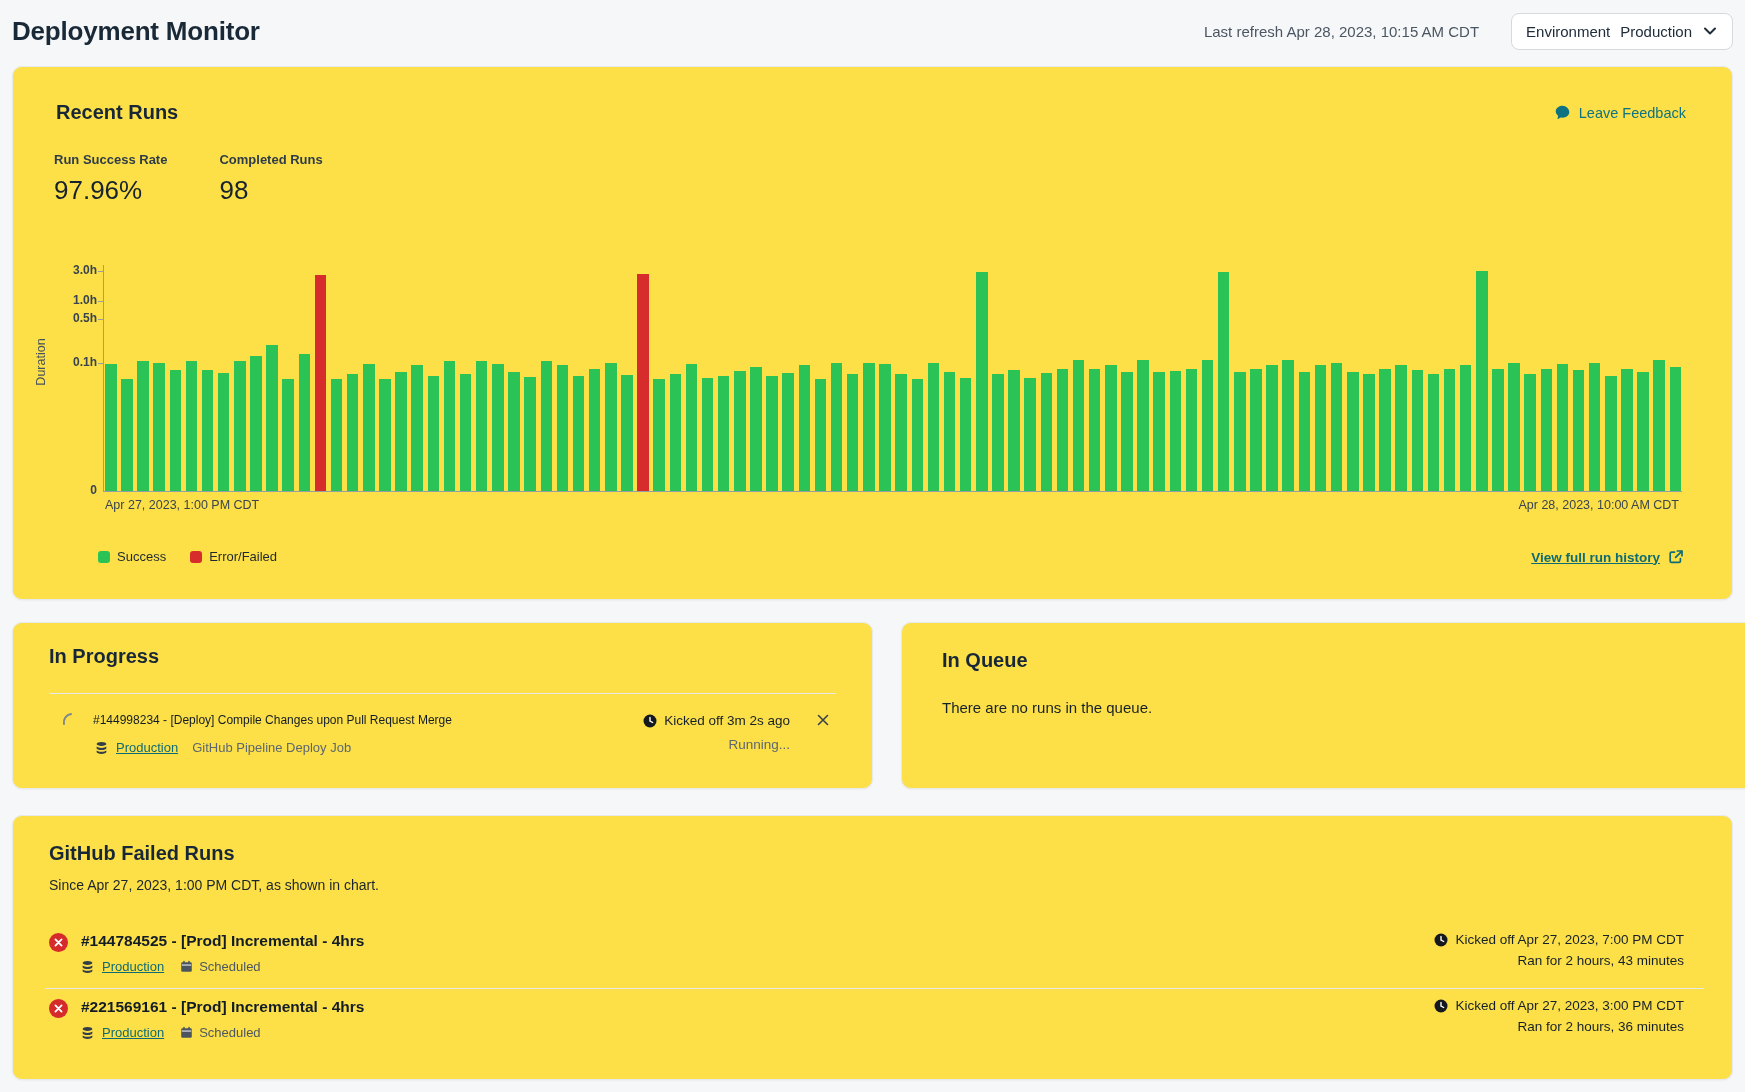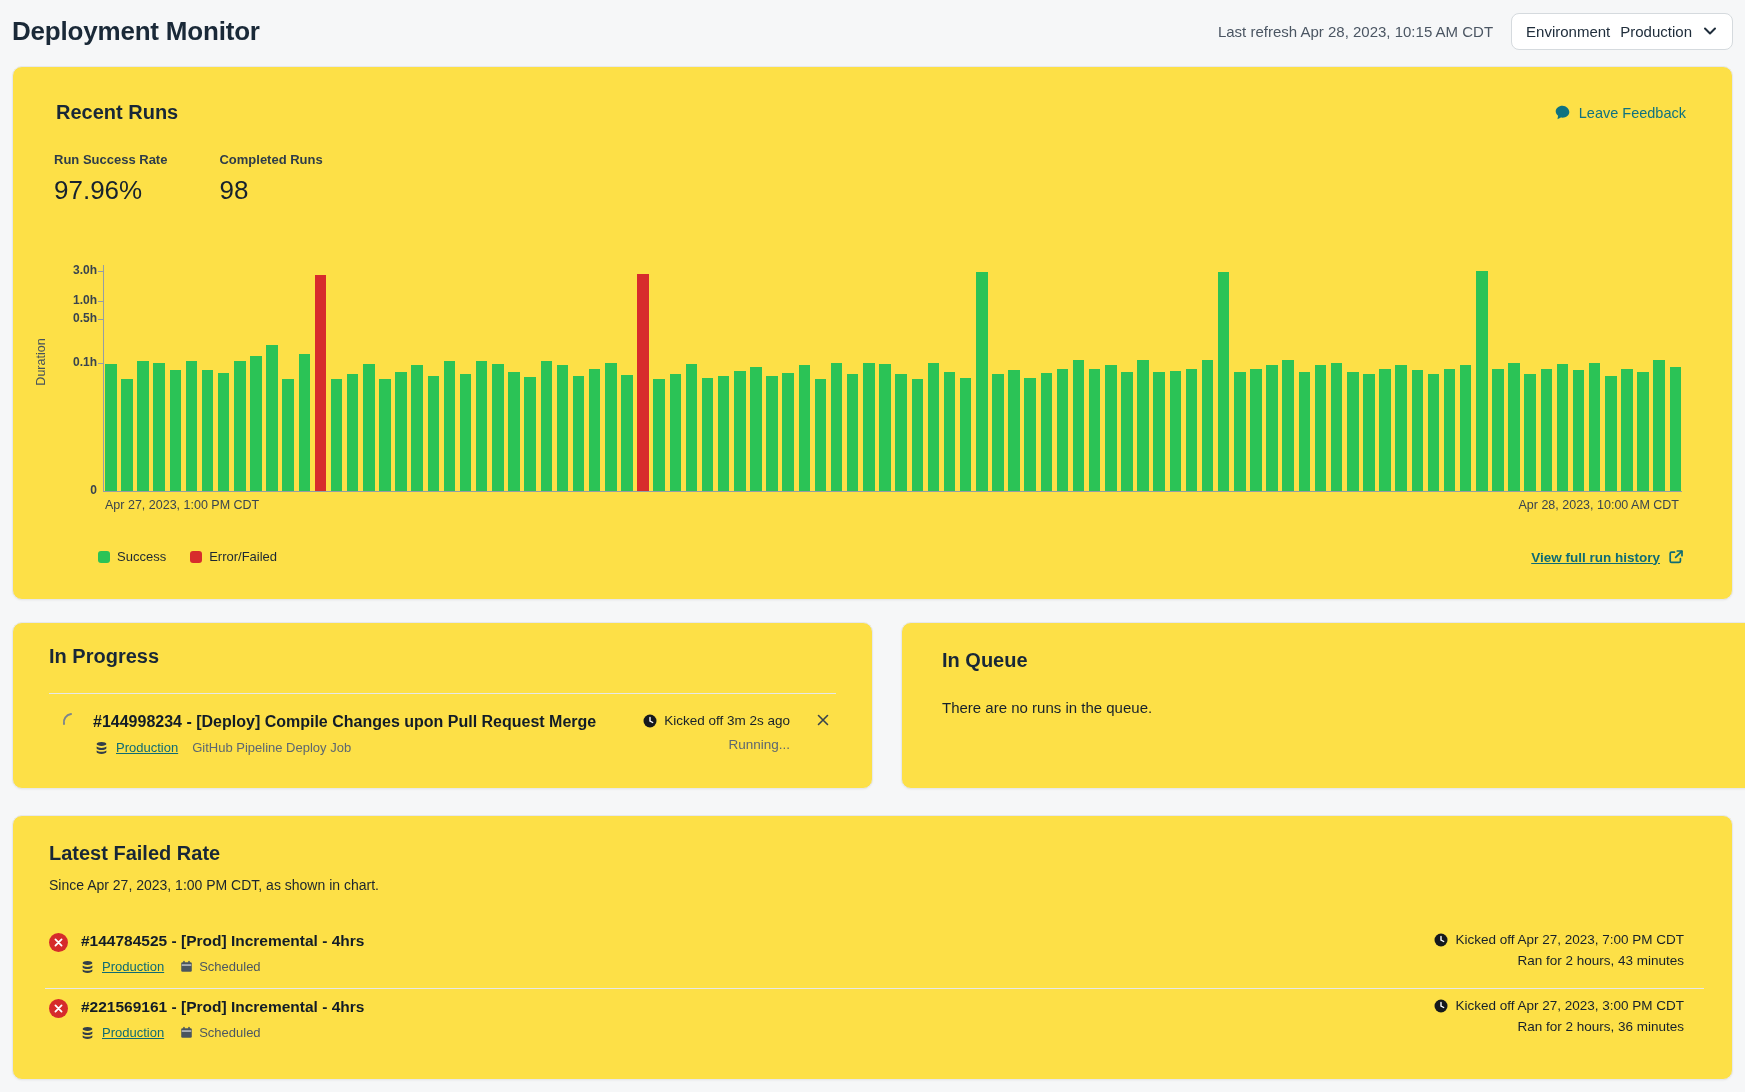--- a/index.html
+++ b/index.html
@@ -7,21 +7,21 @@
   body {
     width:1745px; height:1092px; position:relative; overflow:hidden;
     background:#f6f7f8; color:#17222e;
     font-family:"Liberation Sans", sans-serif;
   }
   a { cursor:pointer; }
   
   .top-header { position:absolute; top:0; left:12px; right:12px; height:62px;
     display:flex; align-items:center; justify-content:space-between; }
   .page-title { margin:0; font-size:26px; font-weight:700; color:#1a2938; letter-spacing:-0.2px; }
-  .header-right { display:flex; align-items:center; gap:18px; }
+  .header-right { display:flex; align-items:center; gap:32px; }
   .refresh-text { font-size:15px; color:#4b5663; }
   .env-select { display:flex; align-items:center; gap:10px; background:#fff;
     border:1px solid #d5dade; border-radius:8px; padding:9px 14px;
     font-size:15px; color:#202e3c; cursor:pointer; font-family:inherit; }
   .env-select .env-val { }
   
   .card { position:absolute; background:#fde047; border:1px solid #e7e9eb; border-radius:10px;
     box-shadow:0 1px 2px rgba(25,35,45,0.04); }
   h2.card-title { margin:0; font-size:20px; font-weight:700; color:#182737; }
   
@@ -52,21 +52,21 @@
   .swatch { width:12px; height:12px; border-radius:3px; }
   .history-link { display:flex; gap:8px; align-items:center; color:#0e6b74;
     font-size:13.5px; font-weight:700; }
   .history-link span { text-decoration:underline; }
   
   #progress-card { left:12px; top:622px; width:861px; height:167px; }
   #progress-card h2 { position:absolute; top:22px; left:36px; }
   .divider { position:absolute; height:1px; background:#e6e8ea; }
   #progress-divider { top:70px; left:36px; right:36px; }
   .spinner { position:absolute; left:48px; top:88px; }
-  .run-title { position:absolute; left:80px; top:90px; font-size:16px; font-weight:700; color:#121c27; }
+  .run-title { position:absolute; left:80px; top:90px; font-size:12px; font-weight:400; color:#121c27; }
   .run-meta { position:absolute; left:82px; top:117px; display:flex; align-items:center; gap:8px; font-size:13px; }
   .env-link { color:#0e6b74; text-decoration:underline; display:flex; gap:6px; align-items:center; }
   .job-name { color:#5d6770; margin-left:6px; }
   .run-right { position:absolute; right:82px; top:90px; }
   .kicked { display:flex; gap:7px; align-items:center; font-size:13.5px; color:#16202b; }
   .running-text { margin-top:9px; font-size:13.5px; color:#5d6770; text-align:right; }
   .close-btn { position:absolute; right:40px; top:88px; background:none; border:none; padding:2px; cursor:pointer; }
   #queue-card { left:901px; top:622px; width:864px; height:167px; }
   #queue-card h2 { position:absolute; top:26px; left:40px; }
   .queue-msg { position:absolute; top:76px; left:40px; font-size:15px; color:#16202b; }
@@ -304,21 +304,21 @@
     </svg>
   </button>
 </section>
 
 <section class="card" id="queue-card">
   <h2 class="card-title">In Queue</h2>
   <div class="queue-msg">There are no runs in the queue.</div>
 </section>
 
 <section class="card" id="failed-card">
-  <h2 class="card-title">Latest Failed Rate</h2>
+  <h2 class="card-title">GitHub Failed Runs</h2>
   <div class="failed-sub">Since Apr 27, 2023, 1:00 PM CDT, as shown in chart.</div>
 
   <div class="failed-row" id="failed-row-0">
     <div class="badge-x">
       <svg width="9" height="9" viewBox="0 0 10 10">
           <path d="M1.6 1.6l6.8 6.8M8.4 1.6L1.6 8.4" stroke="#fff" stroke-width="2" stroke-linecap="round"></path>
         </svg>
     </div>
     <div class="failed-main">
       <div class="failed-title">#144784525 - [Prod] Incremental - 4hrs</div>

